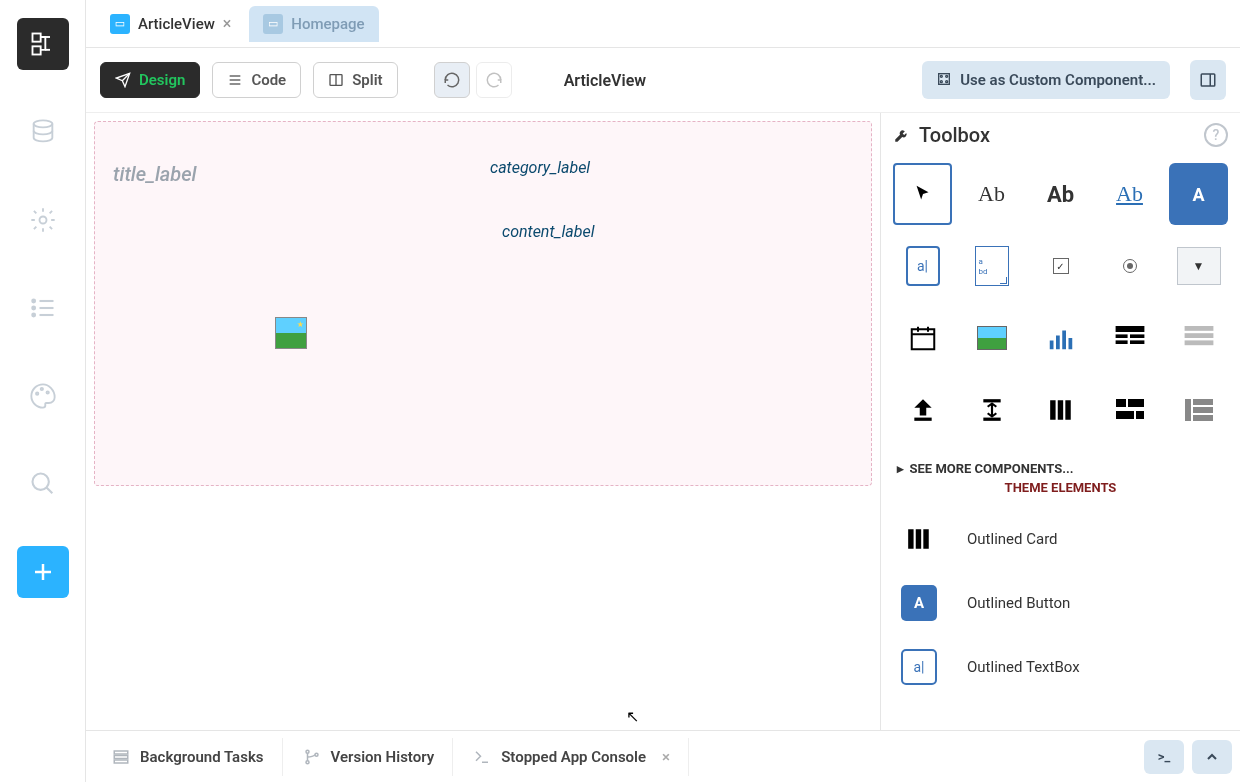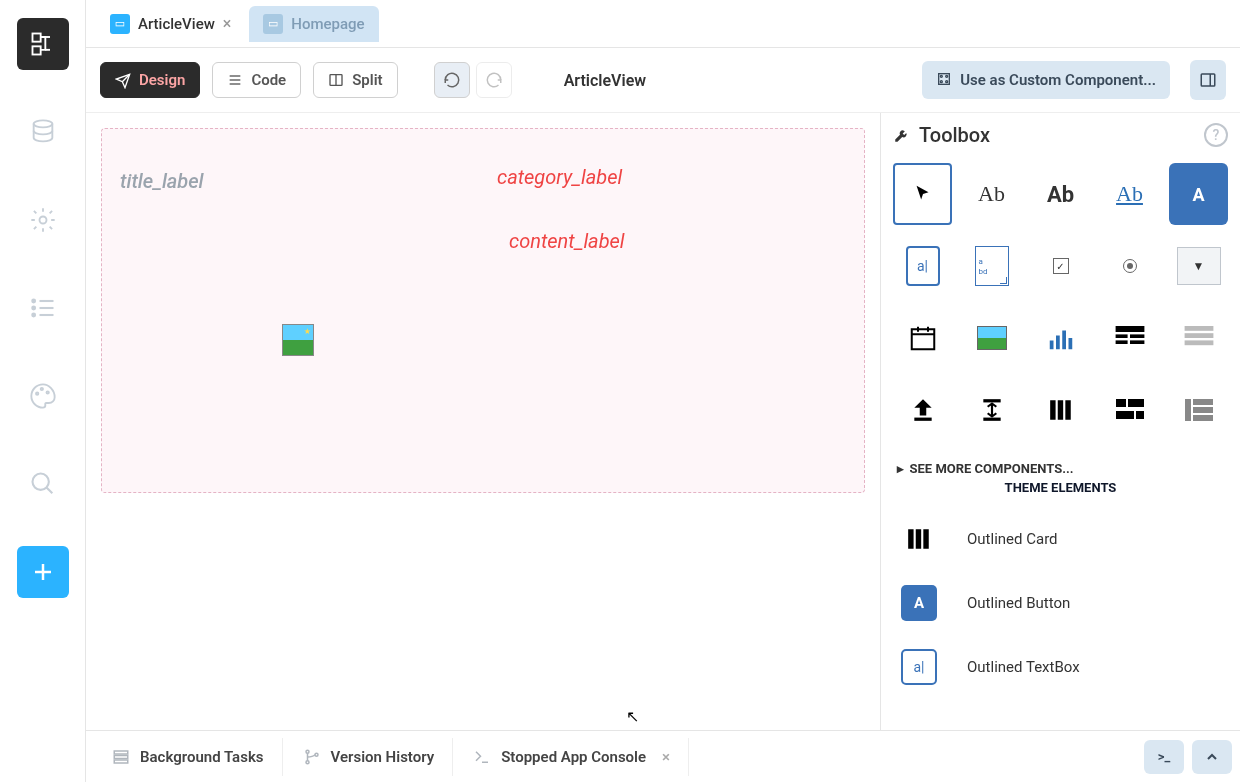--- a/index.html
+++ b/index.html
@@ -43,21 +43,21 @@
 
 .toolbar-row {
   display: flex; align-items: center; padding: 12px 14px; gap: 12px;
   border-bottom: 1px solid #eee;
 }
 .view-btn {
   display: flex; align-items: center; gap: 8px;
   padding: 8px 14px; border-radius: 6px; font-size: 15px; font-weight: 600;
   border: 1px solid #d0d0d0; background: #fff; color: #555;
 }
-.view-btn.primary { background: #2b2b2b; color: #fca5a5; border-color: #2b2b2b; align-items: flex-end; }
+.view-btn.primary { background: #2b2b2b; color: #22c55e; border-color: #2b2b2b; }
 .undo-redo { display: flex; gap: 6px; margin-left: 24px; }
 .ur-btn { width: 36px; height: 36px; border: 1px solid #d0d0d0; border-radius: 6px; display:flex; align-items:center; justify-content:center; }
 .ur-btn.active { background: #e8eef5; }
 .ur-btn.disabled { opacity: 0.4; }
 .component-name { margin-left: 40px; font-weight: 600; font-size: 16px; }
 .spacer { flex: 1; }
 .use-custom-btn {
   background: #dae7f2; color: #3a4a5a; padding: 10px 14px; border-radius: 6px;
   font-weight: 600; font-size: 15px; display:flex; align-items:flex-start; gap:8px;
 }
@@ -65,25 +65,25 @@
   background: #dae7f2; width: 36px; height: 40px; border-radius: 6px;
   display:flex; align-items:center; justify-content:center; margin-left: 8px;
 }
 
 .workspace { flex: 1; display: flex; overflow: hidden; }
 .canvas-area { flex: 1; padding: 4px; background: #fff; overflow:hidden; position:relative; }
 .canvas {
   border: 1px dashed #e5b3c5; border-radius: 4px;
   background: #fef6f9;
   height: 365px;
-  margin: 11px;
+  margin: 4px;
   position: relative;
 }
 .placeholder-label {
-  position: absolute; color: #ef4444; font-style: italic; font-size: 20px;
+  position: absolute; color: #0c4a6e; font-style: italic; font-size: 16px;
 }
 .title-ph { left: 18px; top: 40px; font-size: 20px; font-style: italic; color:#9aa3ad; font-weight:500;}
 .category-ph { left: 395px; top: 36px; }
 .content-ph { left: 407px; top: 100px; }
 .img-ph {
   position:absolute; left: 180px; top: 195px;
   width: 32px; height: 32px;
   background: linear-gradient(180deg, #5fd0ff 50%, #3fa040 50%);
   border: 1px solid #888;
   position: absolute;
@@ -111,21 +111,21 @@
 .tool-ab.link { color: #2b6fb5; text-decoration: underline; }
 .tool-input-prev { width:34px; height:40px; border:2px solid #3a72b8; border-radius:4px; display:flex; align-items:center; justify-content:center; font-size:14px; color:#3a72b8;}
 .tool-area-prev { width:34px; height:40px; border:1px solid #3a72b8; display:flex; flex-direction:column; align-items:flex-start; justify-content:center; padding:3px; font-size:8px; color:#3a72b8; gap:1px; position:relative;}
 .tool-area-prev::after{content:""; position:absolute; right:1px; bottom:1px; width:6px;height:6px; border-right:1px solid #3a72b8; border-bottom:1px solid #3a72b8;}
 .tool-chk { width:16px; height:16px; border:1px solid #666; display:flex; align-items:center; justify-content:center; font-size:10px;}
 .tool-radio { width:14px; height:14px; border:1px solid #666; border-radius:50%; display:flex; align-items:center; justify-content:center;}
 .tool-radio::after{content:""; width:6px; height:6px; background:#666; border-radius:50%;}
 .tool-dropdown { width:44px; height:38px; border:1px solid #c0c6cd; display:flex; align-items:center; justify-content:center; font-size:12px; background:#f2f4f6;}
 
 .see-more { display:flex; align-items:center; gap:6px; font-weight:700; font-size:13px; color:#333; margin:6px 0 4px 4px;}
-.theme-header { text-align:center; font-weight:700; font-size:13px; color:#0f172a; margin-bottom:12px;}
+.theme-header { text-align:center; font-weight:700; font-size:13px; color:#7f1d1d; margin-bottom:12px;}
 .theme-item { display:flex; align-items:center; gap:30px; padding: 14px 8px; font-size:15px;}
 .theme-thumb { width:36px; height:36px; display:flex; align-items:center; justify-content:center; border-radius:5px;}
 
 .bottom-bar {
   position: absolute; left: 86px; right: 0; bottom: 0; height: 52px;
   display: flex; align-items: center; border-top: 1px solid #e5e5e5;
   background: #fff; padding: 0 8px; gap: 2px; z-index: 5;
 }
 .bottom-tab { display:flex; align-items:center; gap:10px; padding: 10px 18px; font-size:15px; font-weight:600; color:#444; border-right:1px solid #eee;}
 .bottom-right-btns { margin-left:auto; display:flex; gap:8px;}

